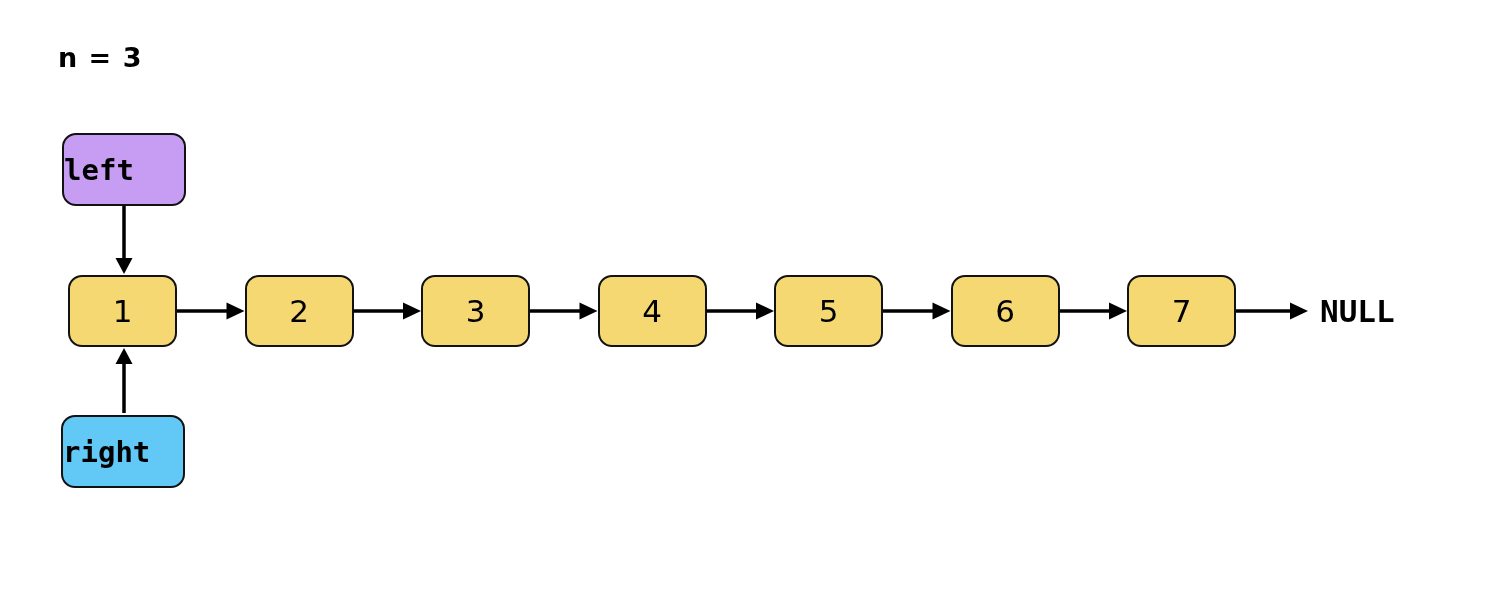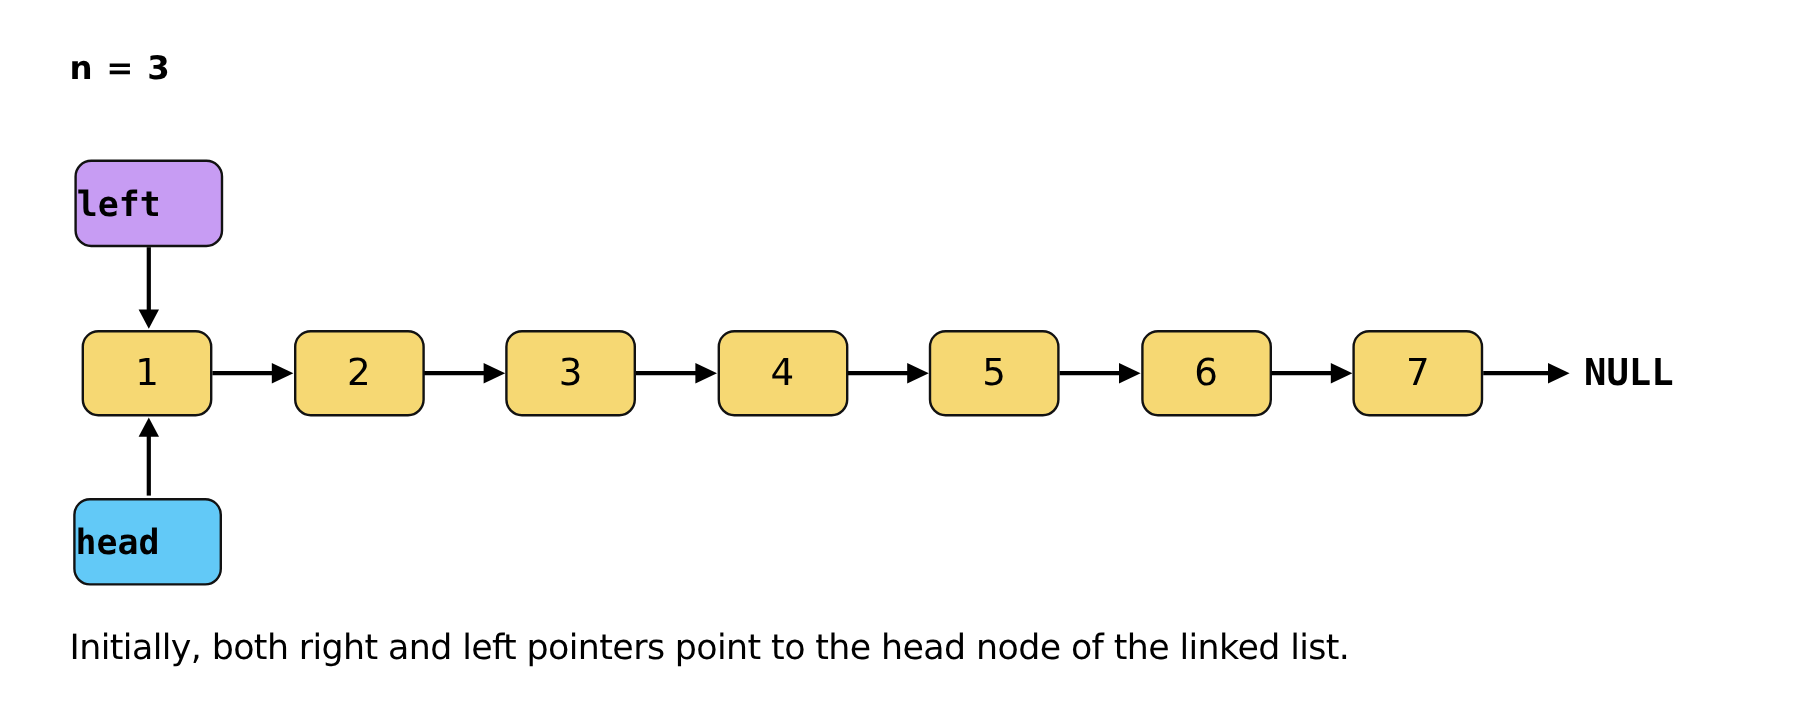--- a/index.html
+++ b/index.html
@@ -82,21 +82,21 @@
 
 <div class="canvas">
 
   <div class="title">n = 3</div>
 
   <div class="pbox pbox-left">
     <span>left</span>
   </div>
 
   <div class="pbox pbox-right">
-    <span>head</span>
+    <span>right</span>
   </div>
 
   <div class="node" style="left:68px">1</div>
   <div class="node" style="left:244.5px">2</div>
   <div class="node" style="left:421px">3</div>
   <div class="node" style="left:597.5px">4</div>
   <div class="node" style="left:774px">5</div>
   <div class="node" style="left:950.5px">6</div>
   <div class="node" style="left:1127px">7</div>
 
@@ -137,15 +137,14 @@
     <g>
       <line x1="1059.5" y1="311" x2="1112" y2="311"></line>
       <polygon points="1109,302.5 1127,311 1109,319.5"></polygon>
     </g>
     <g>
       <line x1="1236" y1="311" x2="1293" y2="311"></line>
       <polygon points="1290,302.5 1308,311 1290,319.5"></polygon>
     </g>
   </svg>
 
-  <div class="caption">Initially, both right and left pointers point to the head node of the linked list.</div>
 
 </div>
 
 </body></html>

